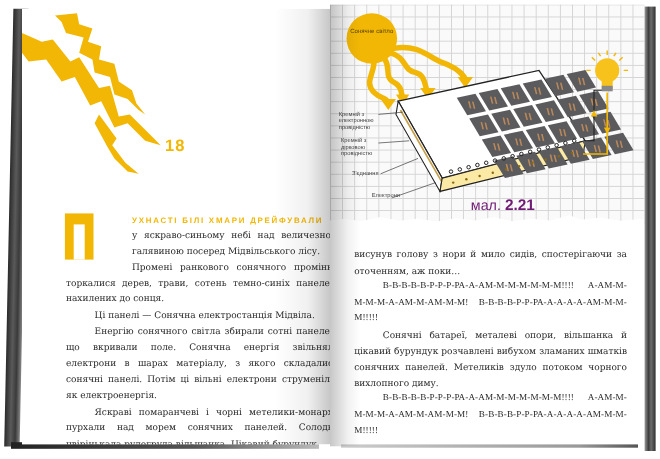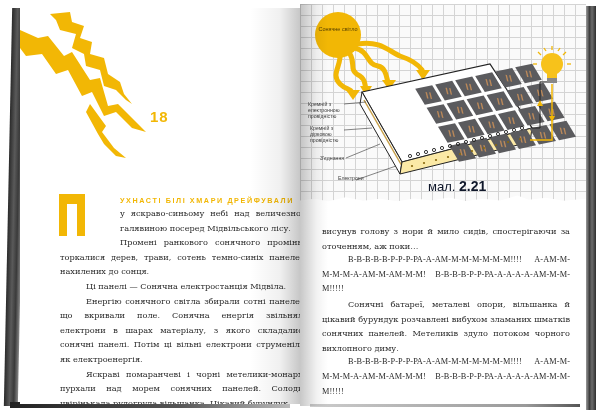--- a/index.html
+++ b/index.html
@@ -13,21 +13,21 @@
   .bottom-edge-right { position:absolute; left:310px; top:404px; width:270px; height:3px; background:linear-gradient(90deg,#ccc,#999 80%,#555 100%); }
 
   
   .page-left { position:absolute; left:20px; top:8px; width:280px; height:396px; background:#fff; overflow:hidden; }
   .page-left::after { content:""; position:absolute; right:0; top:0; width:50px; height:100%; background:linear-gradient(90deg,rgba(0,0,0,0),rgba(0,0,0,0.06) 60%,rgba(0,0,0,0.22) 100%); }
   .page-right { position:absolute; left:300px; top:4px; width:286px; height:402px; background:#fff; overflow:hidden; }
   .page-right::before { content:""; position:absolute; left:0; top:0; width:28px; height:100%; background:linear-gradient(90deg,rgba(0,0,0,0.22),rgba(0,0,0,0.05) 60%,rgba(0,0,0,0)); z-index:3; }
 
   
   .bolts { position:absolute; left:0; top:0; }
-  .chapter-num { position:absolute; left:130px; top:100px; font-family:"Liberation Sans", sans-serif; font-weight:bold; font-size:15px; color:#f2b705; letter-spacing:1px; }
+  .chapter-num { position:absolute; left:130px; top:116px; font-family:"Liberation Sans", sans-serif; font-weight:bold; font-size:15px; color:#f2b705; letter-spacing:1px; }
 
   
   .drop-cap { position:absolute; left:39px; top:186px; width:26px; height:42px; background:#f2b705; }
   .drop-cap::after { content:""; position:absolute; left:8px; top:10px; width:10px; height:32px; background:#fff; }
   .lead-caps { position:absolute; left:100px; top:188px; font-family:"Liberation Sans", sans-serif; font-weight:bold; font-size:7.2px; letter-spacing:1.6px; color:#f2b705; }
   .body-text { font-size:8.2px; line-height:14.6px; color:#2a2a2a; }
   .left-text { position:absolute; left:40px; top:198px; width:248px; }
   .left-text p { margin:0; text-align:justify; }
   .ind { text-indent:26px; }
   .indent-first { padding-left:60px; }
@@ -41,21 +41,21 @@
 
   
   .diagram { position:absolute; left:300px; top:0; width:286px; height:205px; }
   .grid { position:absolute; left:0; top:0; width:286px; height:200px;
     background-image:linear-gradient(#d4d4d4 1px, transparent 1px), linear-gradient(90deg,#d4d4d4 1px, transparent 1px);
     background-size:11px 11px; background-color:#fafafa; }
   .grid-tear { position:absolute; left:0; top:190px; width:286px; height:16px; background:#fff; clip-path:polygon(0 40%,5% 30%,10% 45%,16% 20%,22% 42%,28% 30%,34% 46%,40% 28%,46% 40%,52% 22%,58% 44%,64% 30%,70% 40%,76% 10%,80% 36%,86% 24%,92% 42%,100% 30%,100% 100%,0 100%); }
   .sun { position:absolute; left:15px; top:8px; width:46px; height:46px; border-radius:50%; background:#f2b705; }
   .sun-label { position:absolute; left:18px; top:22px; width:40px; font-family:"Liberation Sans", sans-serif; font-size:5.5px; line-height:6px; color:#5a4300; text-align:center; }
   .d-label { position:absolute; font-family:"Liberation Sans", sans-serif; font-size:5.2px; line-height:5.8px; color:#444; }
-  .fig-caption { position:absolute; left:128px; top:174px; font-family:"Liberation Sans", sans-serif; font-size:13px; color:#0f172a; }
+  .fig-caption { position:absolute; left:128px; top:174px; font-family:"Liberation Sans", sans-serif; font-size:13px; color:#701a75; }
   .fig-caption b { font-size:14px; }
 </style>
 </head>
 <body>
 
 <div class="book">
   <div class="cover-left"></div>
   <div class="bottom-edge-left"></div>
 
   <div class="page-left">

